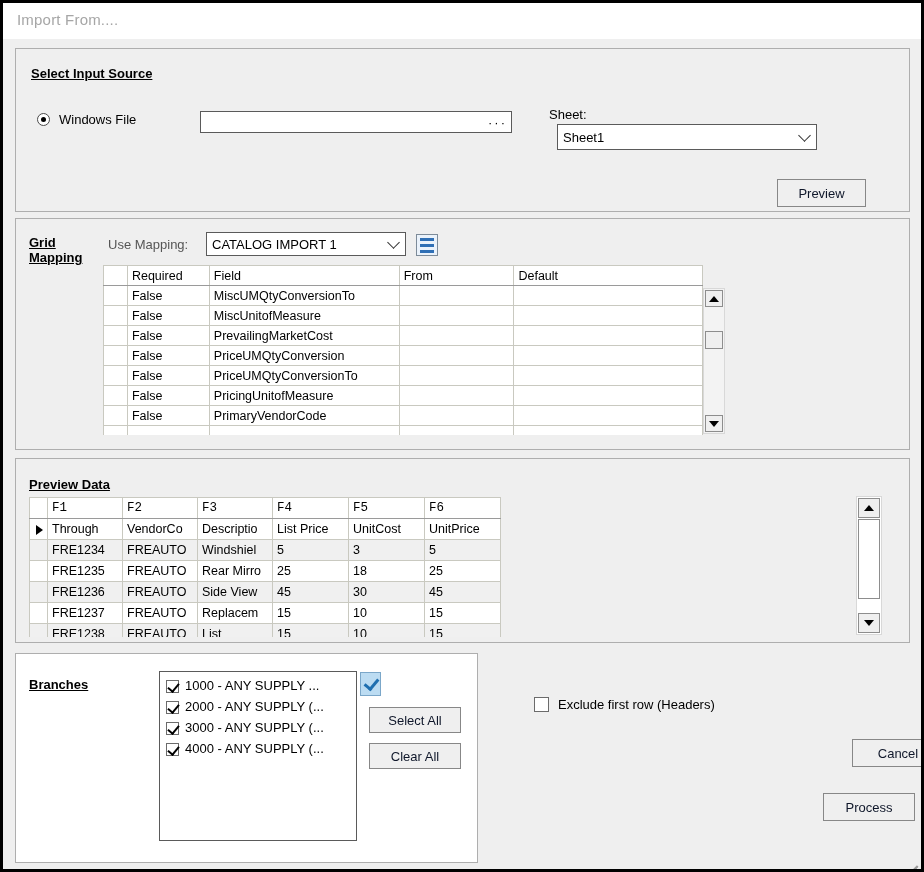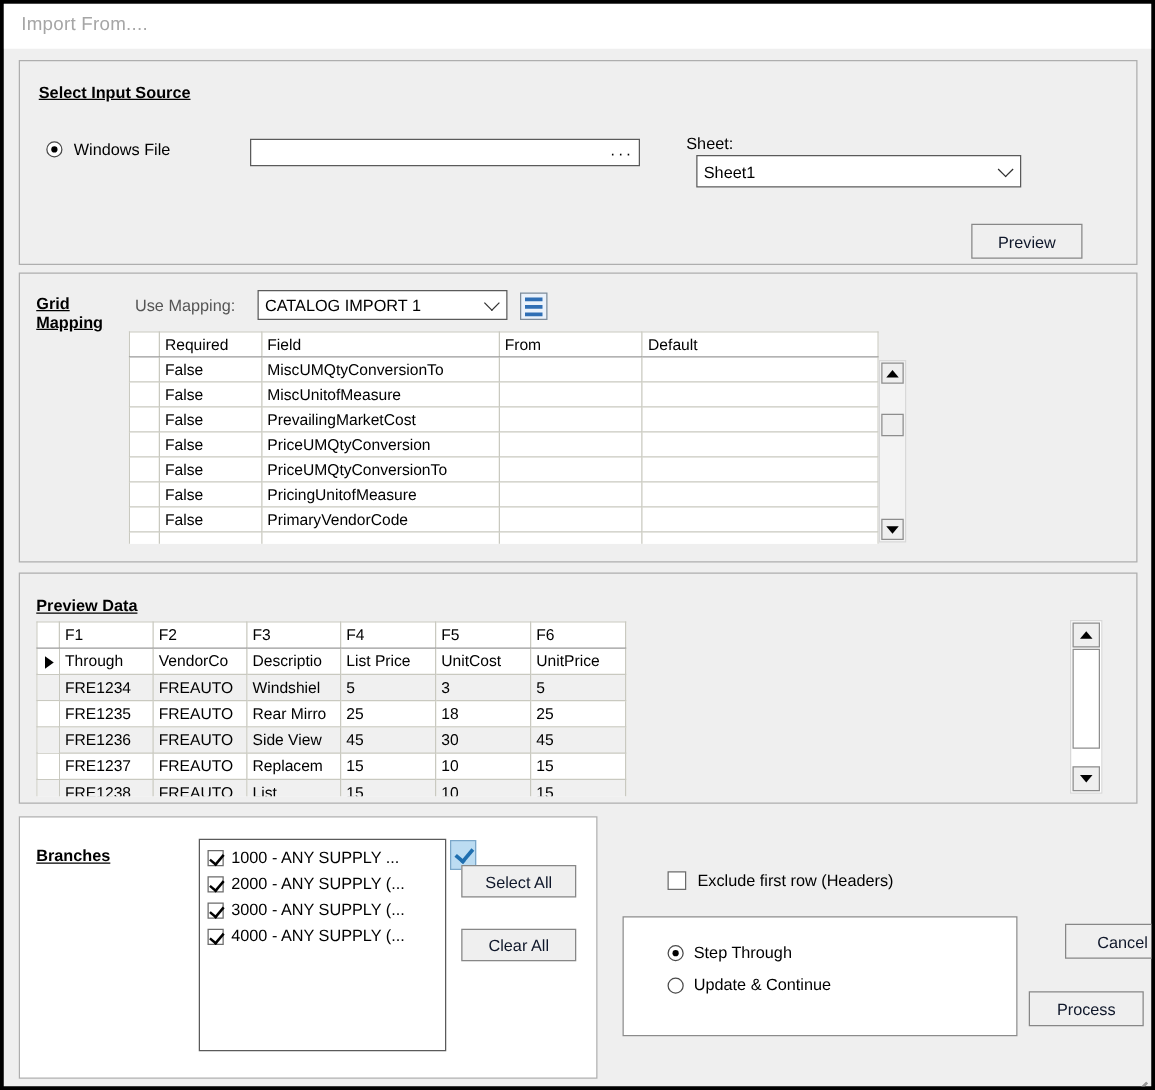--- a/index.html
+++ b/index.html
@@ -136,21 +136,21 @@
   }
 
   
   #panel-prev { left: 12px; top: 455px; width: 895px; height: 185px; }
   .prev-wrap { position: absolute; left: 26px; top: 494px; width: 475px; height: 140px; overflow: hidden; }
   table.pgrid { border-collapse: collapse; table-layout: fixed; font-size: 12.5px; background:#fff; }
   table.pgrid th, table.pgrid td {
     border: 1px solid #c9c9c0; padding: 0 4px; height: 21px;
     font-weight: normal; text-align: left; white-space: nowrap; overflow: hidden;
   }
-  table.pgrid th { background:#fff; border-bottom: 1px solid #9a9a9a; }
+  table.pgrid th { background:#fff; border-bottom: 1px solid #9a9a9a; font-family: Liberation Mono, monospace; }
   table.pgrid tr.alt td { background: #f0f0f0; }
   td.sel-marker { width: 18px; background:#fff; border-right:1px solid #9a9a9a; position: relative; }
   td.sel-marker.cur::after {
     content:""; position:absolute; left:6px; top:6px;
     width:0;height:0;border-top:5px solid transparent;border-bottom:5px solid transparent;border-left:7px solid #000;
   }
 
   
   #panel-branch {
     position:absolute; left: 12px; top: 650px; width: 463px; height: 210px;
@@ -435,36 +435,30 @@
         <span>3000 - ANY SUPPLY (...</span>
       </div>
       <div class="chkrow">
         <span class="cbx on"></span>
         <span>4000 - ANY SUPPLY (...</span>
       </div>
     </div>
 
   <div class="bluebox" style="left:357px; top:669px; width:21px; height:24px;"></div>
 
-  <div class="btn" style="left:366px; top:689px; width:92px; height:26px;">
+  <div class="btn" style="left:366px; top:704px; width:92px; height:26px;">
     <span>Select All</span>
   </div>
   <div class="btn" style="left:366px; top:740px; width:92px; height:26px;">
     <span>Clear All</span>
   </div>
 
   <div class="hcbx" id="excl-cbx" style="left:531px; top:694px;"></div>
   <div class="lbl" style="left:555px; top:694px;">Exclude first row (Headers)</div>
 
-  <div id="mode-box">
-    <div class="radio checked" style="left:35px; top:22px;"></div>
-    <div class="lbl" style="left:56px; top:20px;">Step Through</div>
-    <div class="radio" style="left:35px; top:48px;"></div>
-    <div class="lbl" style="left:56px; top:46px;">Update &amp; Continue</div>
-  </div>
 
   <div class="btn" style="left:820px; top:736px; width:92px; height:28px;margin-left:29px;">
     <span>Cancel</span>
   </div>
   <div class="btn" style="left:820px; top:790px; width:92px; height:28px;">
     <span>Process</span>
   </div>
 
   <div class="grip">
     <i style="top:11px; right:0; width:12px; transform: rotate(-45deg);"></i>

